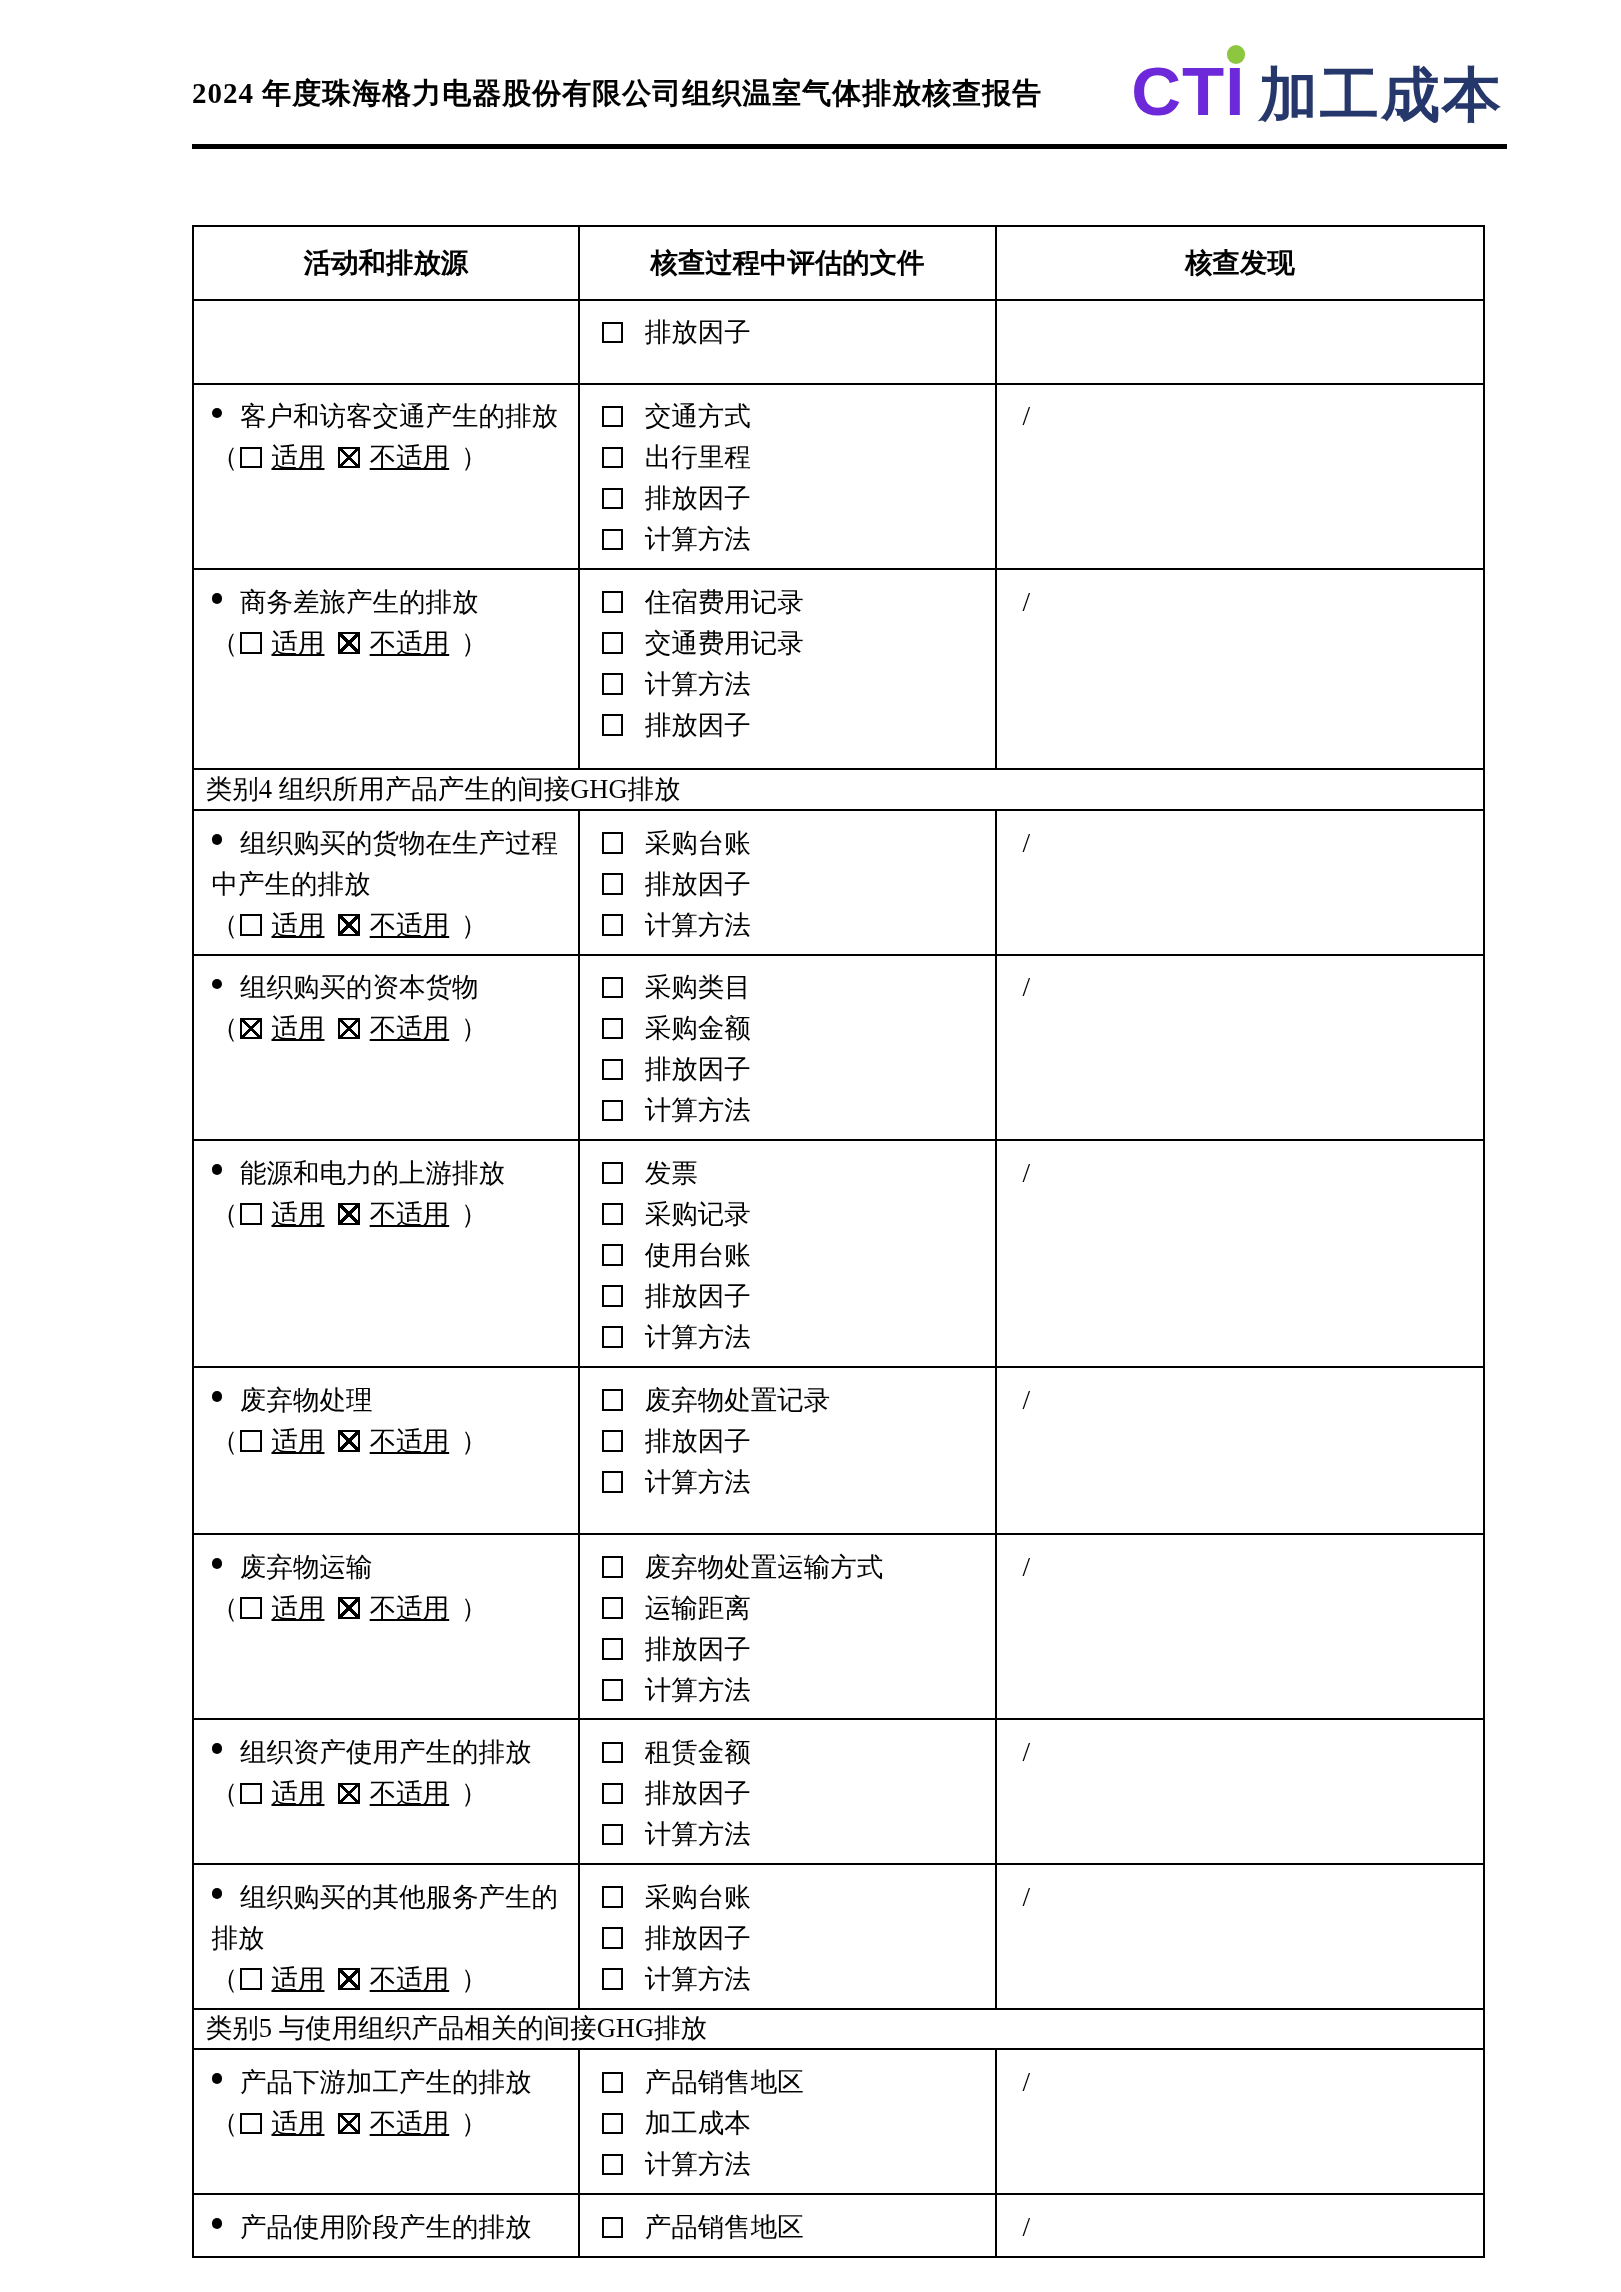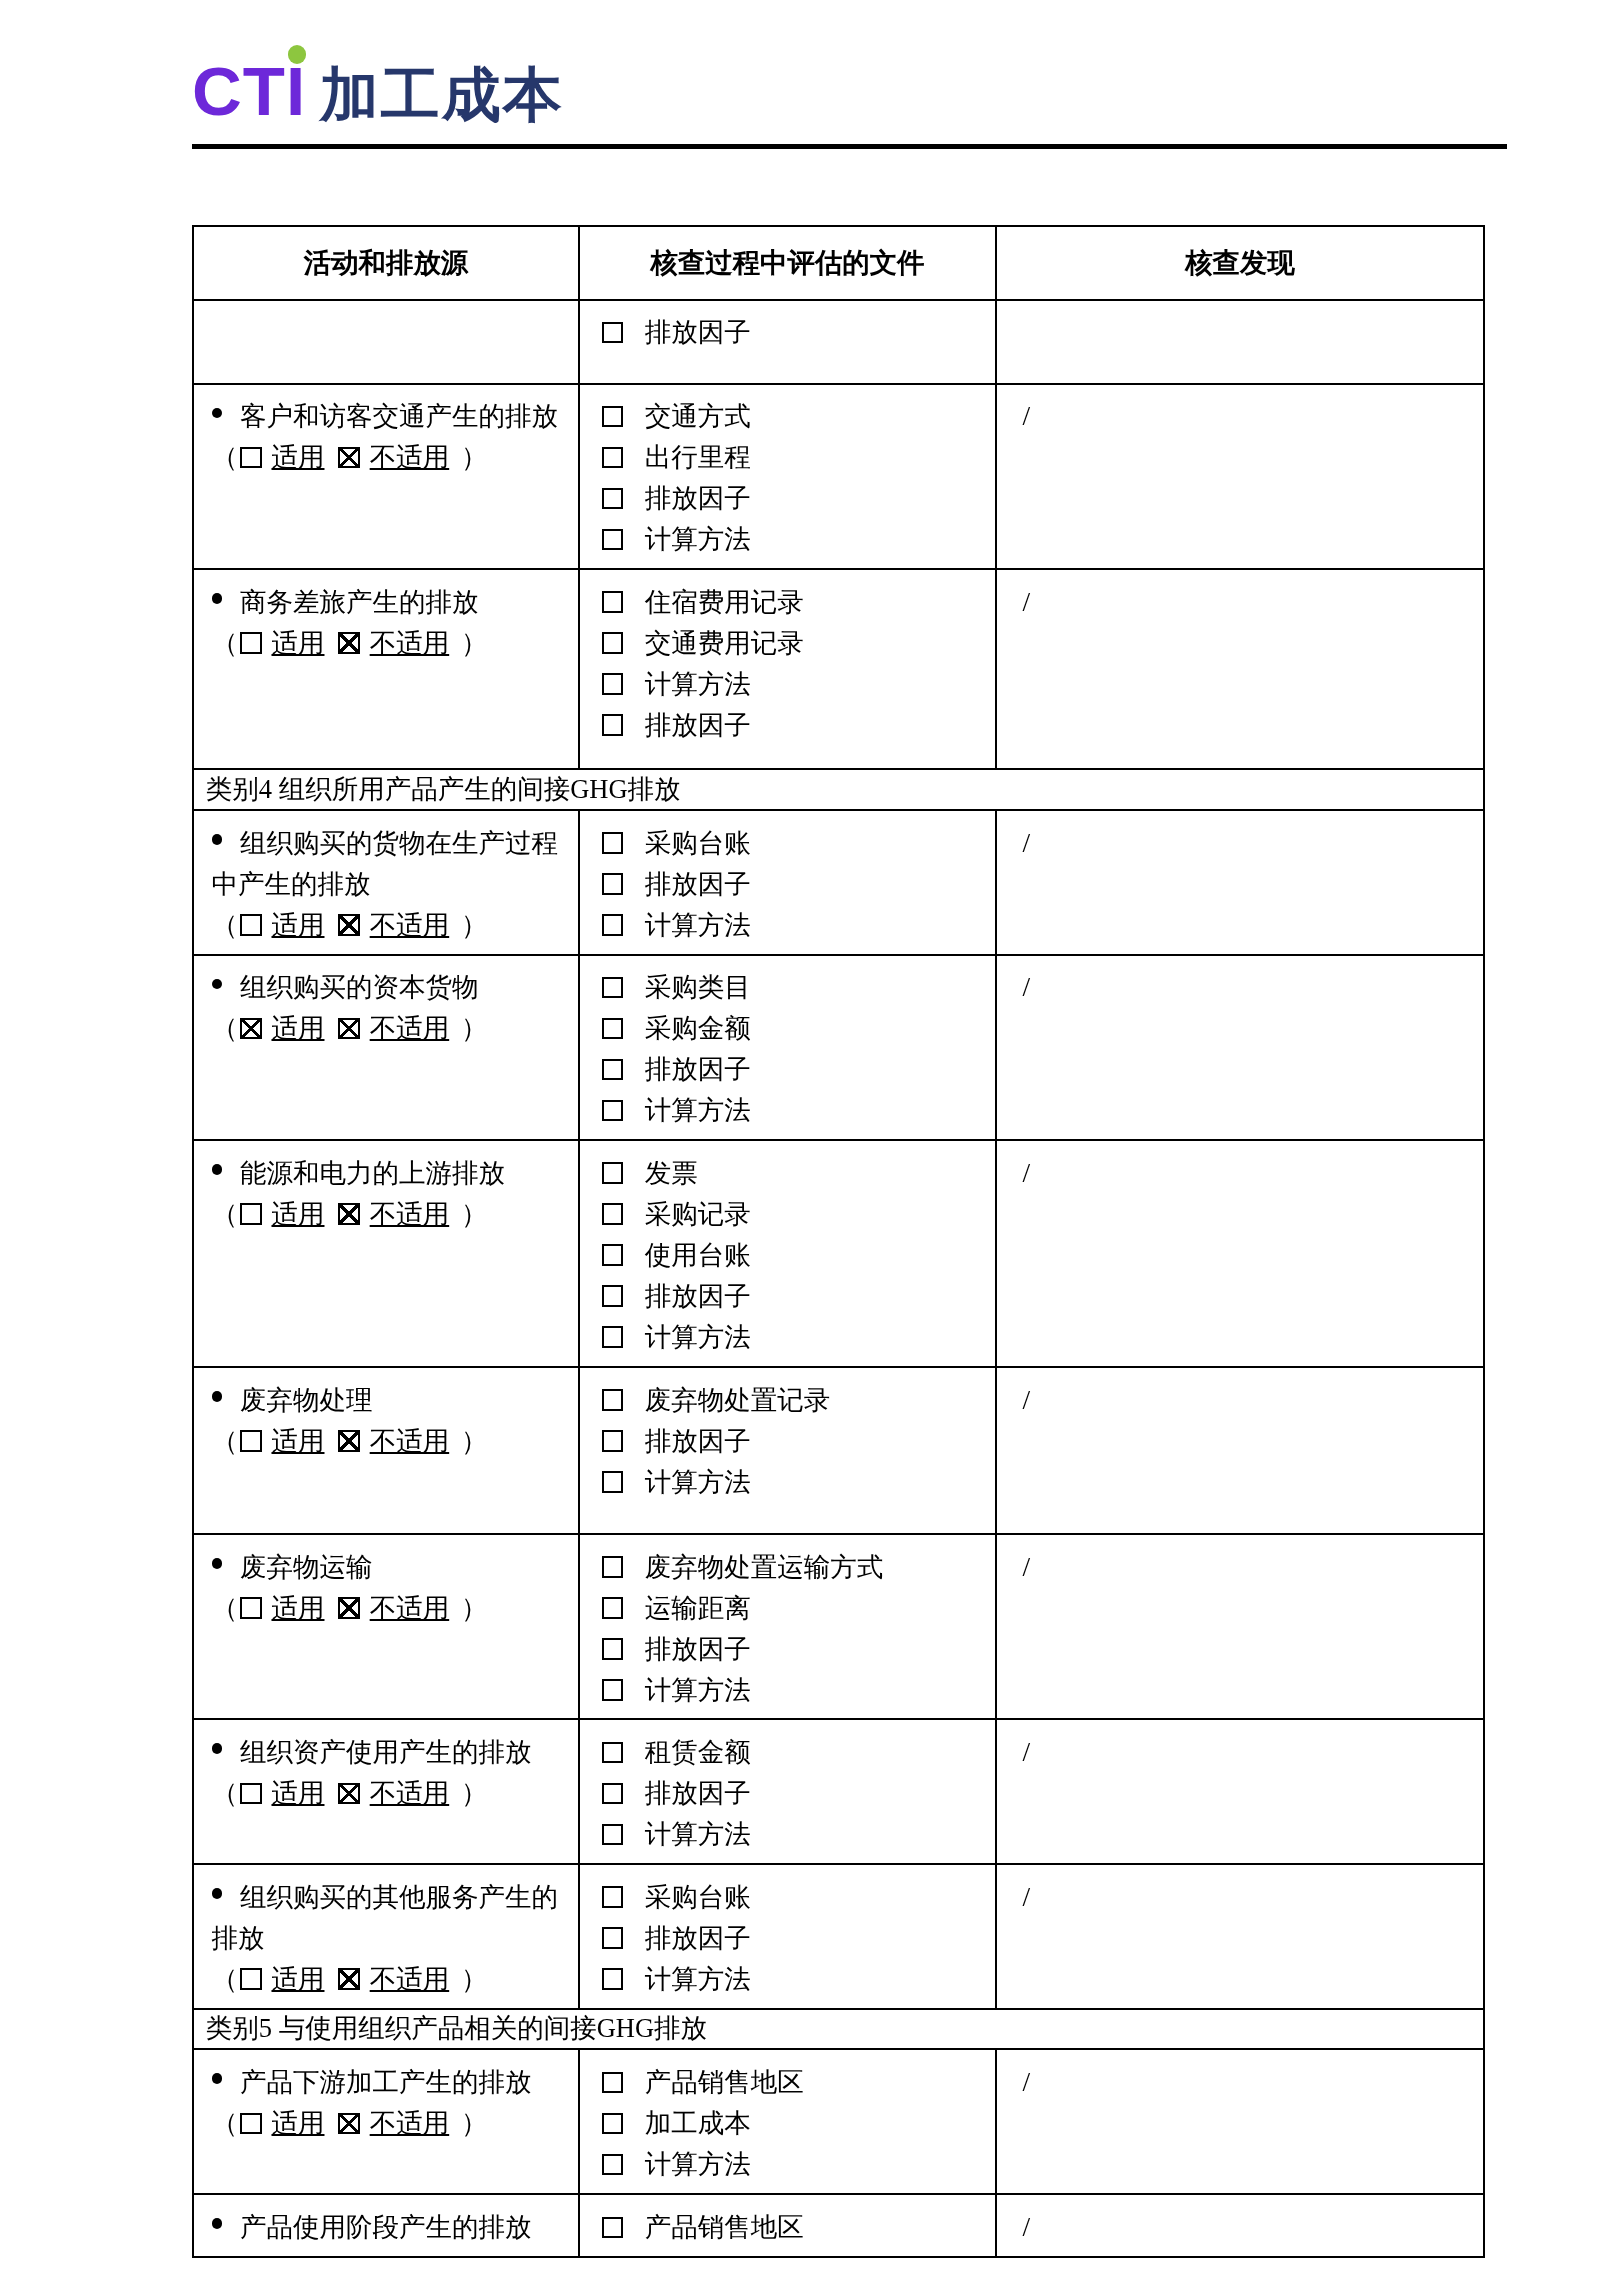--- a/index.html
+++ b/index.html
@@ -74,20 +74,21 @@
   .page-footer .seg { margin-right:13.7px; }
   .page-footer .seg-form { margin-left:17.6px; }
   .page-footer .seg-page { margin-left:29px; margin-right:0; }
 </style>
 </head>
 <body>
 
 <div class="page">
 
   <header class="doc-header">
+    <div class="doc-title">2024 年度珠海格力电器股份有限公司组织温室气体排放核查报告</div>
     <div class="logo">
       <span class="logo-cti" style="color: #6d28d9;">
         <span>CTI</span>
         <span class="logo-dot" style="background: rgb(141, 198, 63);"></span>
       </span>
       <span class="logo-name" style="color: rgb(38, 55, 107);">加工成本</span>
     </div>
   </header>
   <div class="header-rule"></div>
 

